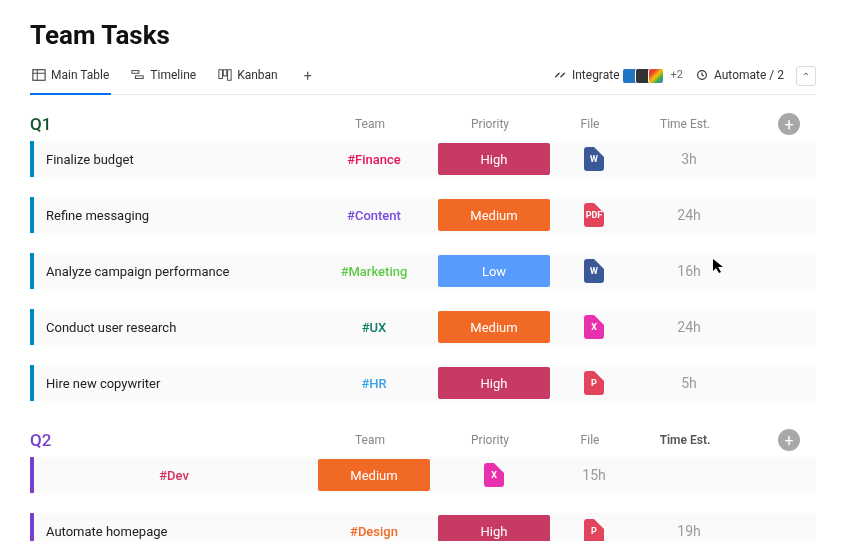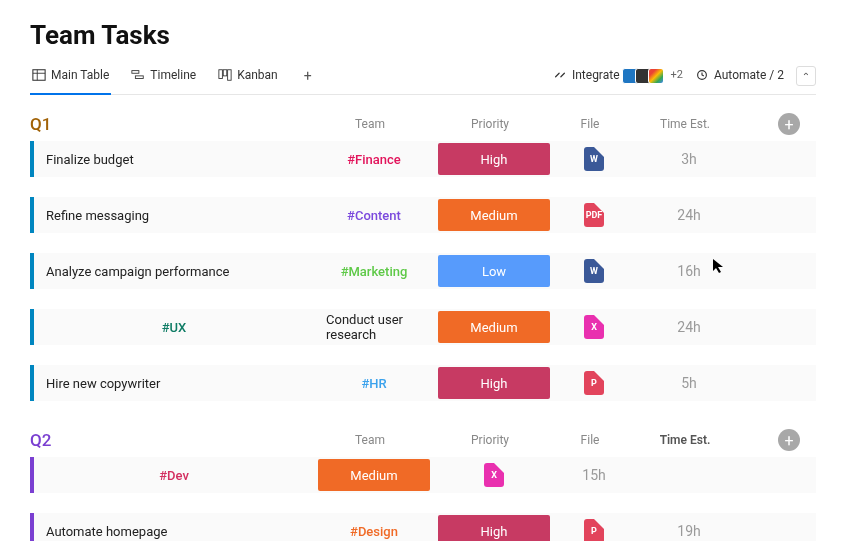--- a/index.html
+++ b/index.html
@@ -103,21 +103,21 @@
       <div class="chev">
         <span>⌃</span>
       </div>
     </div>
   </div>
 </div>
 
 <div class="content" id="groups-container">
     <div class="group">
       <div class="group-hdr">
-        <div class="group-name" style="color:#a16207">Q1</div>
+        <div class="group-name" style="color:#14532d">Q1</div>
         <div class="col-hdr">Team</div>
         <div class="col-hdr">Priority</div>
         <div class="col-hdr">File</div>
         <div class="col-hdr ">Time Est.</div>
         <div class="add-row-btn">
           <span>+</span>
         </div>
       </div>
       <div class="rows">
         <div class="row" style="border-left-color: rgb(0, 134, 192);">
@@ -150,22 +150,22 @@
           <div class="cell">
             <div class="priority-pill" style="background:#579bfc">Low</div>
           </div>
           <div class="cell">
             <div class="file-icon doc" style="background:#3b5998">W</div>
           </div>
           <div class="cell time-est">16h</div>
           <div class="cell"></div>
         </div>
         <div class="row" style="border-left-color: rgb(0, 134, 192);">
+          <div class="cell task">Conduct user research</div>
           <div class="cell team" style="color:#0f7c65">#UX</div>
-          <div class="cell task">Conduct user research</div>
           <div class="cell">
             <div class="priority-pill" style="background:#f06a26">Medium</div>
           </div>
           <div class="cell">
             <div class="file-icon doc" style="background:#e930af">X</div>
           </div>
           <div class="cell time-est">24h</div>
           <div class="cell"></div>
         </div>
         <div class="row" style="border-left-color: rgb(0, 134, 192); text-align: right;">

